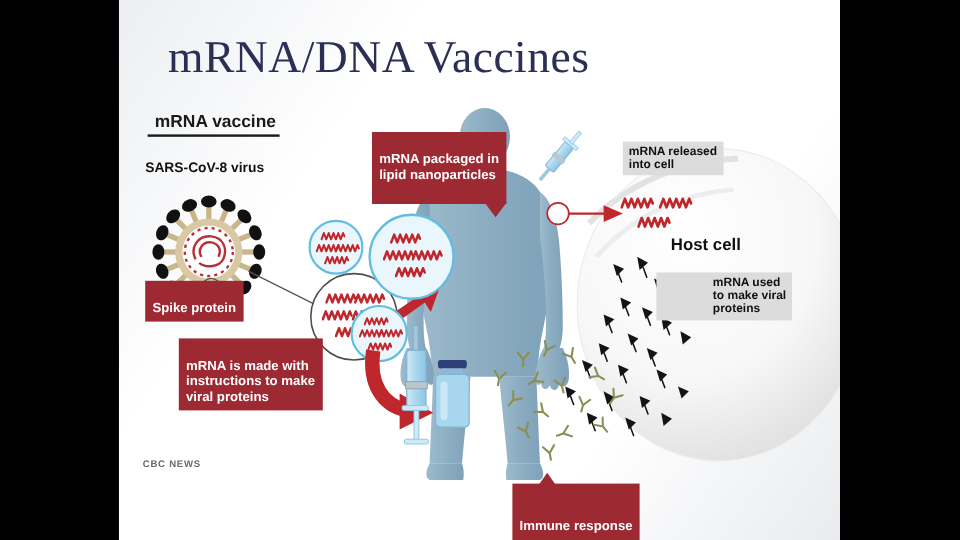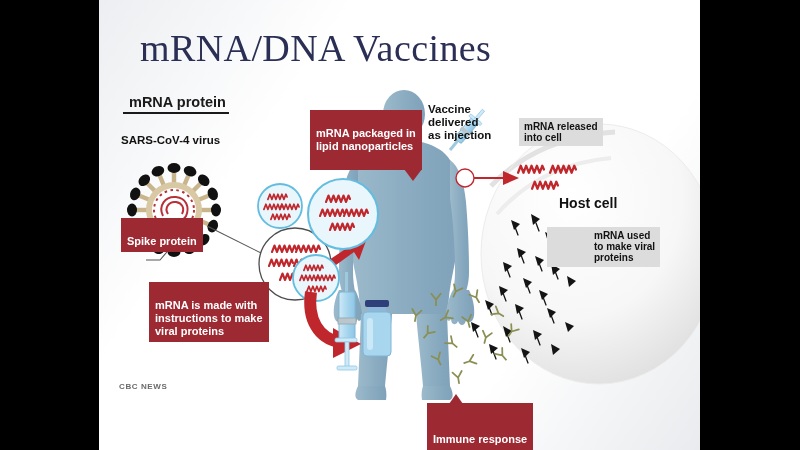--- a/index.html
+++ b/index.html
@@ -43,21 +43,21 @@
   #lbl-released{left:420px;top:32px;}
   #lbl-used{left:448px;top:141px;padding-left:47px;}
 
   
   .redbox{background:#9d2933;color:#fff;font-weight:bold;font-size:11px;
           padding:4px 6px;line-height:1.18;}
   #cb-package{left:167px;top:24px;margin-left:44px;}
   #cb-package .tail{position:absolute;left:94px;bottom:-11px;width:0;height:0;
         border-left:9px solid transparent;border-right:9px solid transparent;
         border-top:12px solid #9d2933;}
-  #cb-spike{left:22px;top:132px;text-align:right;}
+  #cb-spike{left:22px;top:148px;text-align:right;}
   #cb-made{left:50px;top:196px;}
   #cb-immune{left:328px;top:274px;margin-top:43px;}
   #cb-immune .tail-up{position:absolute;left:22px;top:-9px;width:0;height:0;
         border-left:7px solid transparent;border-right:7px solid transparent;
         border-bottom:10px solid #9d2933;}
 
   
   #credit{position:absolute;left:20px;top:296px;font-size:8px;font-weight:bold;
           color:#6a6a6a;letter-spacing:.6px;}
 
@@ -370,43 +370,40 @@
           <use href="#ab" x="332" y="266" width="14" height="14" transform="rotate(-25 339 273)"></use>
           <use href="#ab" x="364" y="268" width="14" height="14" transform="rotate(70 371 275)"></use>
           <use href="#ab" x="396" y="262" width="14" height="14" transform="rotate(-40 403 269)"></use>
           <use href="#ab" x="310" y="222" width="14" height="14" transform="rotate(10 317 229)"></use>
           <use href="#ab" x="392" y="220" width="14" height="14" transform="rotate(-60 399 227)"></use>
           <use href="#ab" x="406" y="238" width="14" height="14" transform="rotate(35 413 245)"></use>
           <use href="#ab" x="352" y="284" width="14" height="14" transform="rotate(-10 359 291)"></use>
         </g>
       </svg>
 
-      <div class="lbl" id="sec-head">mRNA protein</div>
-
-      <div class="lbl plain" id="lbl-sars">SARS-CoV-4 virus</div>
+      <div class="lbl" id="sec-head">mRNA vaccine</div>
+
+      <div class="lbl plain" id="lbl-sars">SARS-CoV-8 virus</div>
 
       <div class="lbl redbox" id="cb-spike">
         <span>Spike protein</span>
       </div>
 
       <div class="lbl redbox" id="cb-package">
         <span>mRNA packaged in
 lipid nanoparticles</span>
         <i class="tail"></i>
       </div>
 
       <div class="lbl redbox" id="cb-made">
         <span>mRNA is made with
 instructions to make
 viral proteins</span>
       </div>
 
-      <div class="lbl plain" id="lbl-vacc-inj">Vaccine
-delivered
-as injection</div>
 
       <div class="lbl gray" id="lbl-released">mRNA released
 into cell</div>
 
       <div class="lbl plain" id="lbl-hostcell">Host cell</div>
 
       <div class="lbl gray" id="lbl-used">mRNA used
 to make viral
 proteins</div>
 

